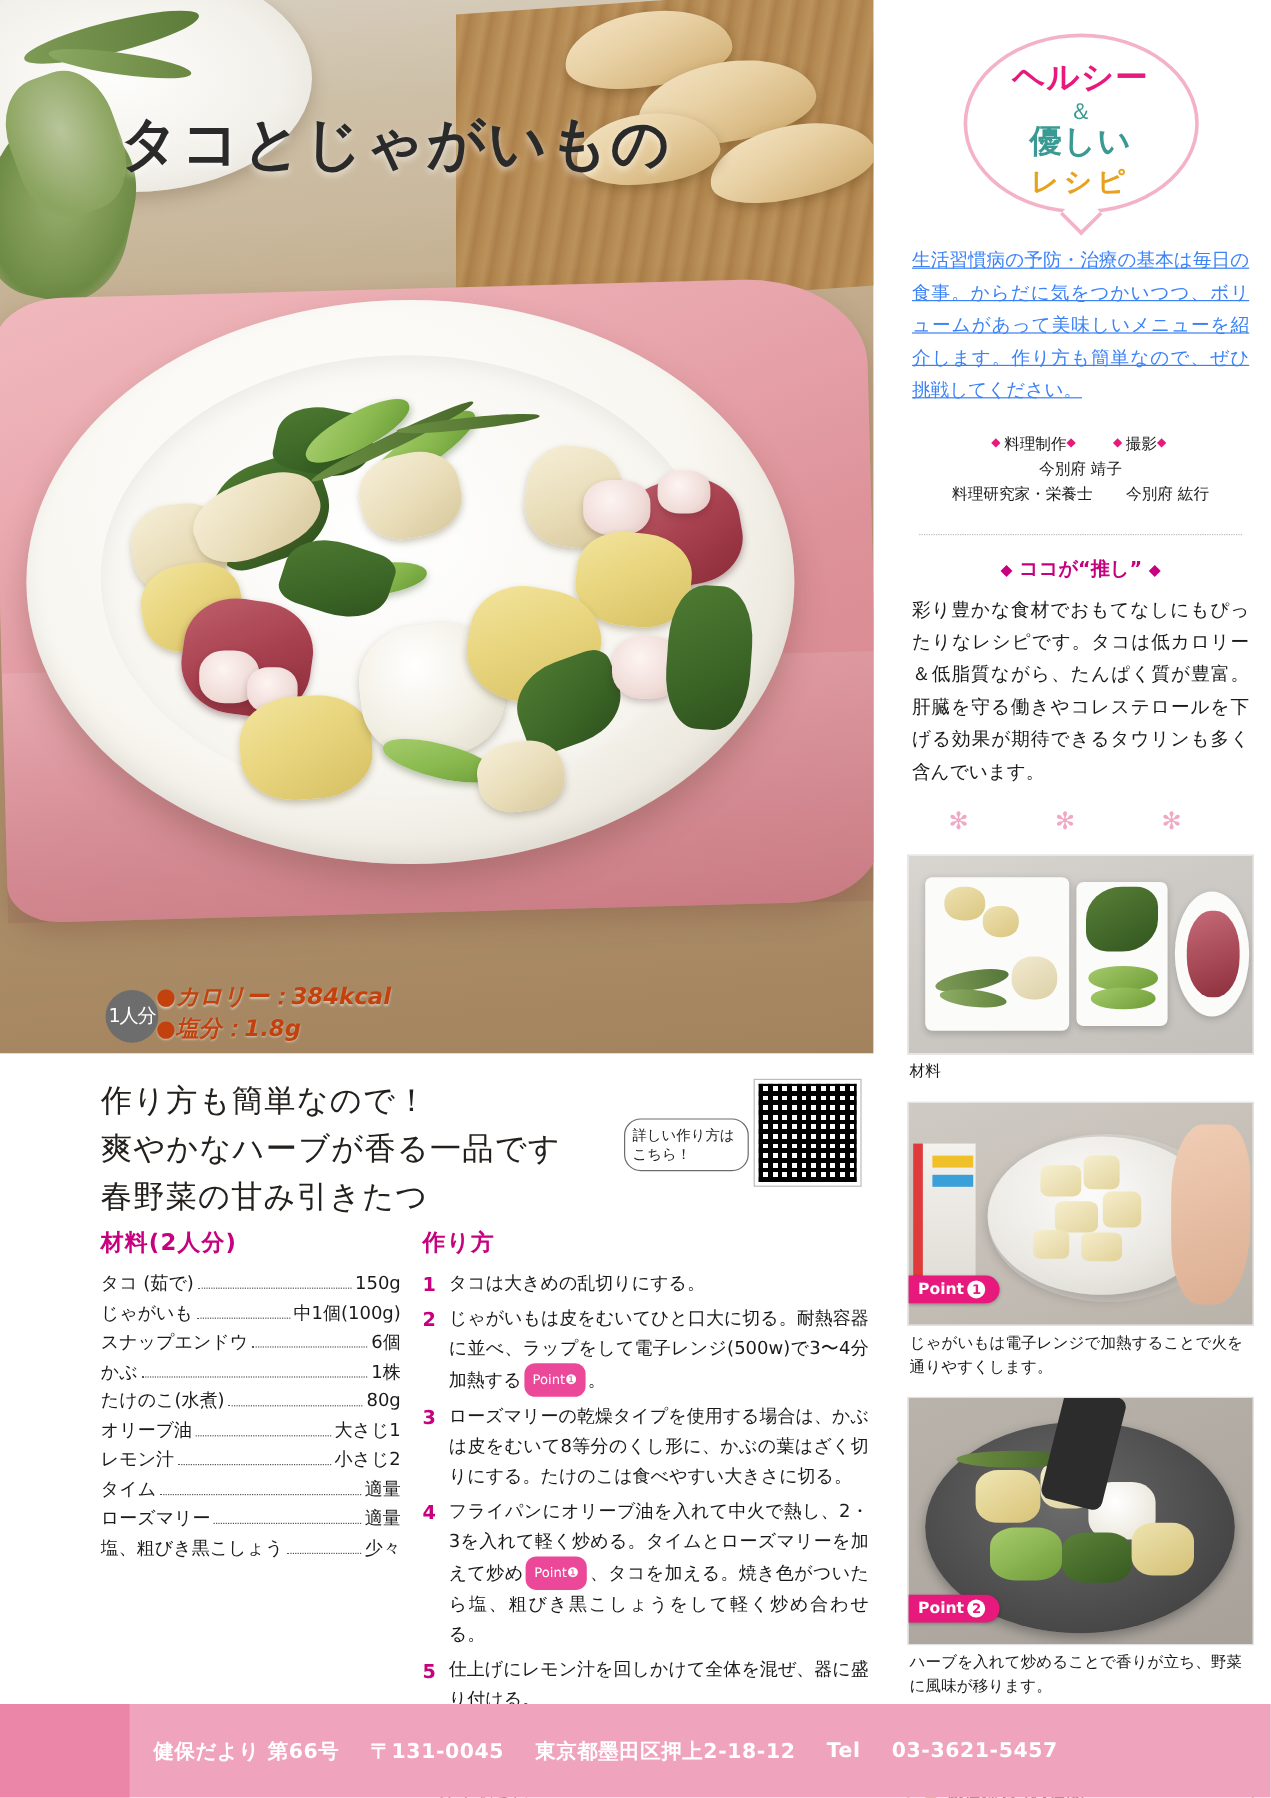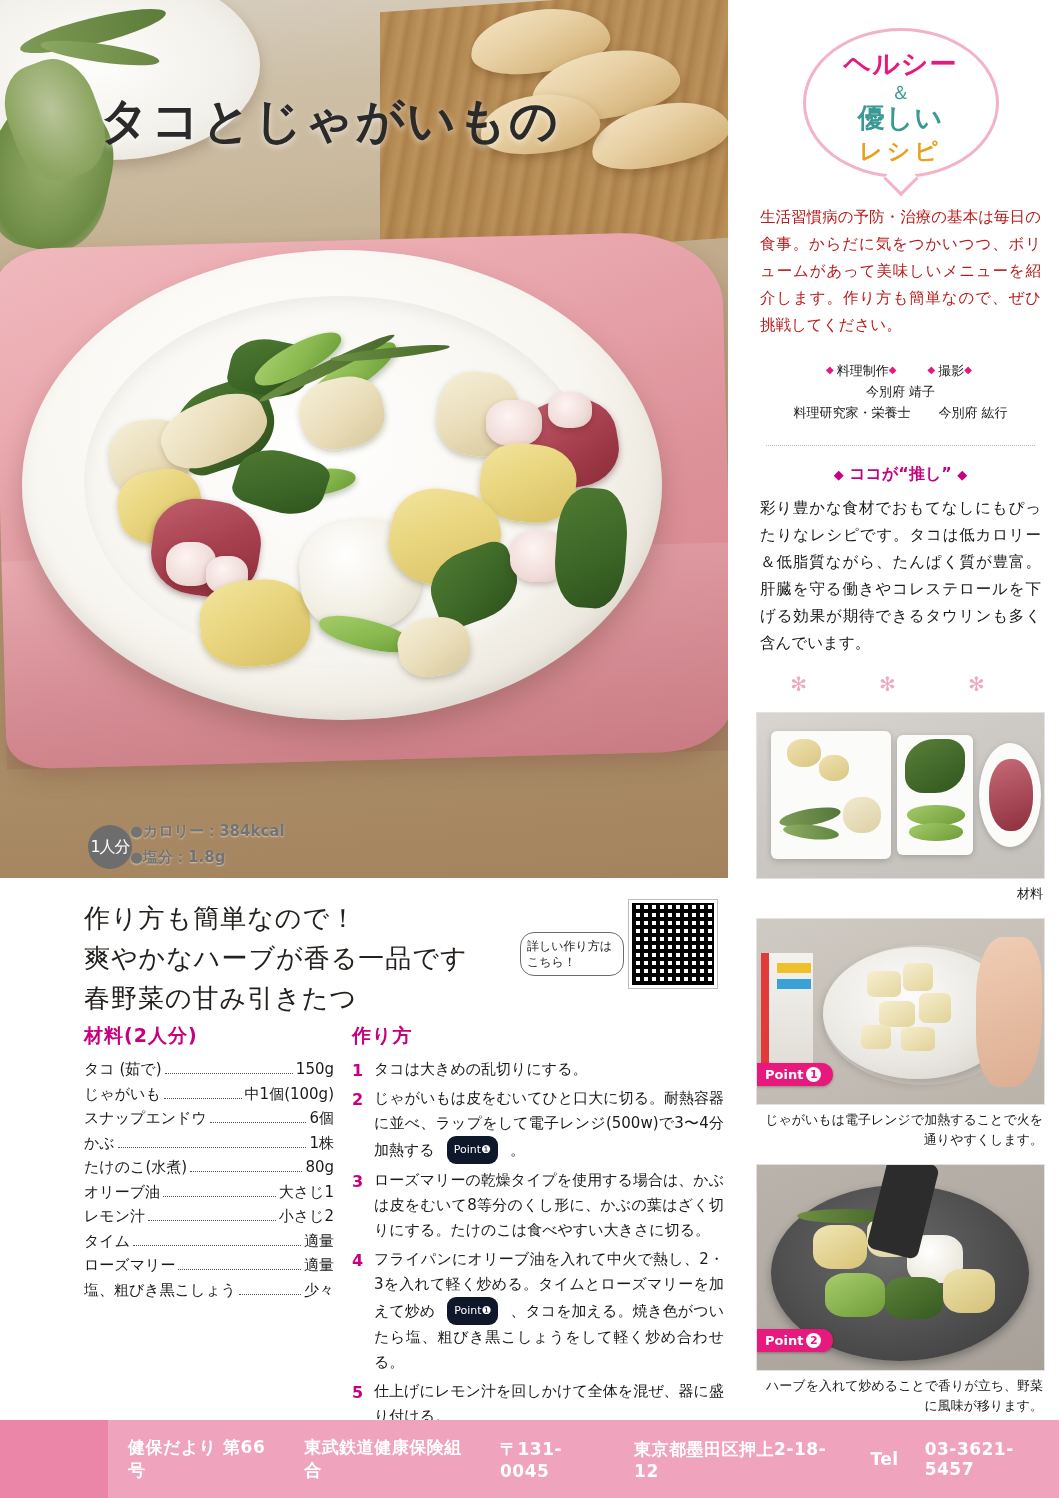--- a/index.html
+++ b/index.html
@@ -96,23 +96,24 @@
 
   .hero-badge {
     position: absolute; left: 88px; top: 825px;
     width: 44px; height: 44px; border-radius: 50%;
     background: #6d6d6d; color: #fff;
     font-size: 16px; line-height: 14px; text-align: center;
     display: flex; align-items: center; justify-content: center;
     letter-spacing: -1px;
   }
   .hero-nutri {
-    position: absolute; left: 130px; top: 818px; color: #737373;
-    font-size: 15px; line-height: 26px; font-weight: bold;
+    position: absolute; left: 130px; top: 818px; color: #c2410c;
+    font-size: 19px; line-height: 26px; font-weight: bold;
     text-shadow: 0 1px 2px rgba(255,255,255,.55);
+    font-style: italic;
   }
 
   .hero-title {
     position: absolute; left: 100px; top: 88px;
     font-size: 48px; line-height: 64px; font-weight: bold; color: #2a2a2a;
     letter-spacing: 2px;
     text-shadow: 0 2px 6px rgba(255,255,255,.6);
   }
   .hero-title .l2 { display: block; margin-left: 30px; }
 
@@ -155,22 +156,22 @@
   .steps ol { list-style: none; margin: 8px 0 0; padding: 0; counter-reset: st; }
   .steps li {
     position: relative; padding-left: 22px; margin-bottom: 4px;
     font-size: 15px; line-height: 25px; color: #1a1a1a; text-align: justify;
   }
   .steps li:before {
     counter-increment: st; content: counter(st);
     position: absolute; left: 0; top: 1px; color: #c6007e; font-weight: bold; font-size: 16px;
   }
   .pointchip {
-    display: inline-block; background: #0f172a; color: #fff; font-size: 11px;
-    border-radius: 9px; padding: 1px 7px 2px; margin: 0 12px; vertical-align: 2px;
+    display: inline-block; background: #ec4899; color: #fff; font-size: 11px;
+    border-radius: 9px; padding: 1px 7px 2px; margin: 0 2px; vertical-align: 2px;
     letter-spacing: 0;
   }
   .notes { margin-top: 10px; }
   .notes p { margin: 0 0 6px 0; font-size: 15px; line-height: 25px; color: #1a1a1a; text-indent: 0; padding-left: 14px; position: relative; }
   .notes p:before { content: "＊"; position: absolute; left: -2px; top: 0; }
 
   
   .rcol { position: absolute; left: 742px; top: 0; width: 317px; height: 1420px; background: #fff; }
   .healthy-badge {
     position: relative; margin: 28px auto 0; width: 196px; height: 150px;
@@ -184,37 +185,38 @@
     content: ""; position: absolute; left: 50%; bottom: -16px; transform: translateX(-50%) rotate(45deg);
     width: 22px; height: 22px; background: #fff;
     border-right: 3px solid #f3b2c8; border-bottom: 3px solid #f3b2c8;
   }
   .hb-t1 { position: absolute; top: 18px; left: 0; right: 0; text-align: center; font-size: 27px; font-weight: bold; color: #e8197d; letter-spacing: 1px; }
   .hb-amp { position: absolute; top: 52px; left: 0; right: 0; text-align: center; font-size: 19px; color: #3a9a93; }
   .hb-t2 { position: absolute; top: 72px; left: 0; right: 0; text-align: center; font-size: 27px; font-weight: bold; color: #3a9a93; letter-spacing: 1px; }
   .hb-t3 { position: absolute; top: 108px; left: 0; right: 0; text-align: center; font-size: 23px; font-weight: bold; color: #e8a11c; letter-spacing: 4px; }
 
   .intro {
-    margin: 26px 18px 12px 18px; font-size: 15.5px; line-height: 27px; color: #b91c1c;
+    margin: 26px 18px 12px 18px; font-size: 15.5px; line-height: 27px; color: #3b82f6;
     text-align: justify;
+    text-decoration: underline;
   }
   .credits { margin: 20px 0 0; text-align: center; font-size: 13px; line-height: 21px; color: #1a1a1a; }
   .credits .row { display: flex; justify-content: center; gap: 28px; }
   .credits .hdr { color: #1a1a1a; }
   .credits .dia { color: #e8197d; font-size: 10px; vertical-align: 2px; margin-right: 3px; }
   .divider { margin: 22px 24px 0; border-top: 1px dotted #bbb; }
 
   .oshi-title { margin-top: 18px; text-align: center; font-size: 16px; font-weight: bold; color: #c6007e; }
   .oshi-title .d { color: #c6007e; font-size: 13px; }
   .oshi-body { margin: 10px 18px 0; font-size: 15.5px; line-height: 27px; color: #1a1a1a; text-align: justify; }
 
   .stars { margin: 14px 0 0; text-align: center; color: #f0a9c4; font-size: 20px; letter-spacing: 26px; }
 
   .photo { margin: 14px 14px 0; border: 1px solid #e2e2e2; position: relative; overflow: hidden; }
-  .photo-cap { margin: 5px 16px 0; font-size: 13px; line-height: 20px; color: #1a1a1a; text-align: right; }
+  .photo-cap { margin: 5px 16px 0; font-size: 13px; line-height: 20px; color: #1a1a1a; }
 
   .ph-mat { height: 165px; background: linear-gradient(160deg,#d9d6d2 0%, #cdcac6 40%, #c3c0bb 100%); position: relative; }
   .ph-mat .tray { position: absolute; left: 14px; top: 18px; width: 120px; height: 128px; background: #fbfbf9; border-radius: 6px; box-shadow: 0 2px 6px rgba(0,0,0,.18); }
   .ph-mat .tray2 { position: absolute; left: 140px; top: 22px; width: 76px; height: 120px; background: #fbfbf9; border-radius: 6px; box-shadow: 0 2px 6px rgba(0,0,0,.18); }
   .ph-mat .oval { position: absolute; left: 222px; top: 30px; width: 62px; height: 104px; background: #fbfbf9; border-radius: 50%; box-shadow: 0 2px 6px rgba(0,0,0,.18); }
   .ph-mat .i-pot { position: absolute; left: 30px; top: 26px; width: 34px; height: 28px; border-radius: 45%; background: linear-gradient(150deg,#efe2b2,#d9c680); }
   .ph-mat .i-pot2 { position: absolute; left: 62px; top: 42px; width: 30px; height: 26px; border-radius: 45%; background: linear-gradient(150deg,#efe2b2,#d9c680); }
   .ph-mat .i-bam { position: absolute; left: 86px; top: 84px; width: 38px; height: 36px; border-radius: 45%; background: linear-gradient(150deg,#f2ead0,#ddd0a6); }
   .ph-mat .i-herb { position: absolute; left: 22px; top: 96px; width: 62px; height: 16px; border-radius: 50%; background: linear-gradient(90deg,#7e9c57,#55763a); transform: rotate(-10deg); }
   .ph-mat .i-herb2 { position: absolute; left: 26px; top: 112px; width: 56px; height: 14px; border-radius: 50%; background: linear-gradient(90deg,#8eac64,#62853f); transform: rotate(6deg); }
@@ -522,21 +524,20 @@
         <li>冷凍保存で2週間</li>
       </ul>
 
     </div>
   </div>
 
   <div class="footer">
     <div class="band"></div>
     <div class="footer-inner">
       <span>健保だより 第66号</span>
-      <span>東武鉄道健康保険組合</span>
       <span class="zip">〒131-0045</span>
       <span>東京都墨田区押上2-18-12</span>
       <span>Tel</span>
       <span>03-3621-5457</span>
     </div>
   </div>
 
 </div>
 
 </body></html>

